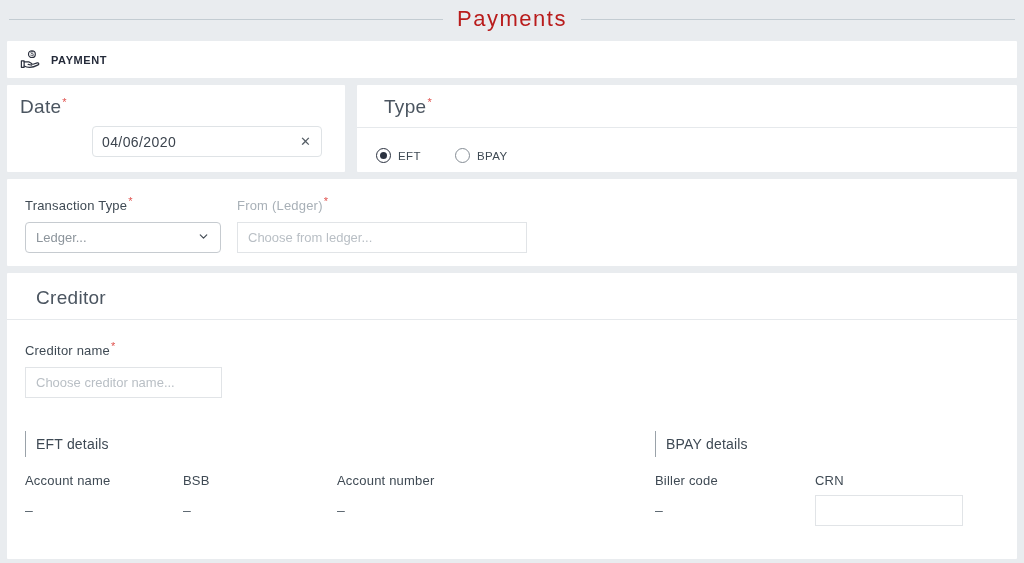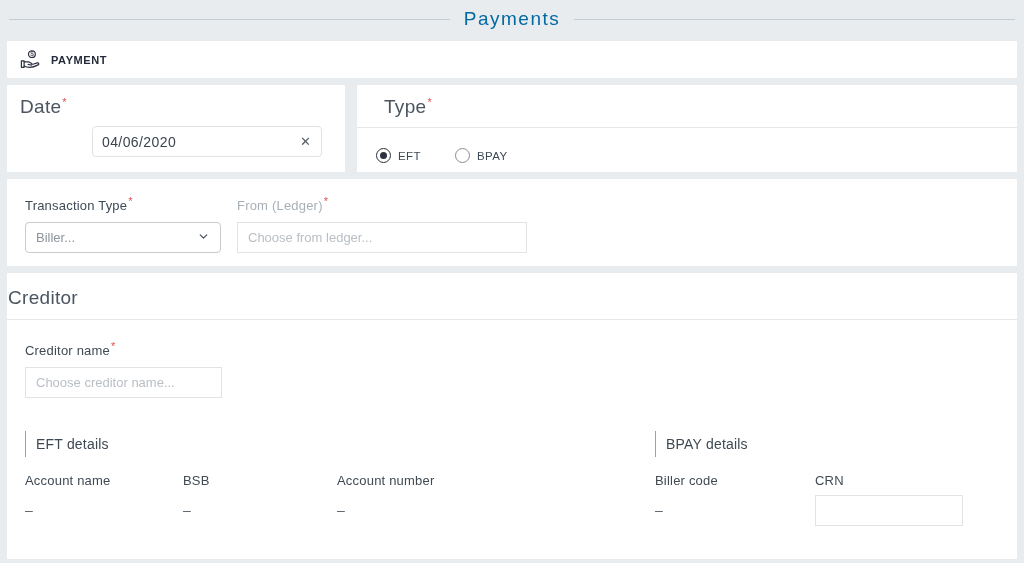--- a/index.html
+++ b/index.html
@@ -9,21 +9,21 @@
     width: 1024px;
     height: 563px;
     overflow: hidden;
   }
   .page { width: 1024px; height: 563px; padding: 6px 7px 0 7px; }
 
   
   .page-header { display: flex; align-items: center; height: 26px; margin-bottom: 9px; padding: 0 2px; }
   .header-line { flex: 1; height: 1px; background: #c3ccd2; }
   .page-title {
-    color: #0369a1; font-size: 19px; letter-spacing: 1.5px;
+    color: #b91c1c; font-size: 22px; letter-spacing: 1.5px;
     padding: 0 14px; font-weight: 400;
   }
 
   .card { background: #ffffff; border-radius: 1px; }
 
   
   .payment-bar { height: 37px; display: flex; align-items: center; padding-left: 13px; margin-bottom: 7px; }
   .payment-bar .icon-wrap { display: flex; align-items: center; margin-right: 9px; }
   .payment-label { font-size: 11px; font-weight: bold; letter-spacing: 0.6px; color: #252b3a; }
 
@@ -74,21 +74,21 @@
   .text-input {
     margin-top: 9px; height: 31px; border: 1px solid #e1e4e7; border-radius: 0;
     font-size: 13px; color: #3b434d; padding: 0 10px; outline: none; background: #fff;
     font-family: "Liberation Sans", sans-serif;
   }
   .text-input::placeholder { color: #b9bfc5; }
   .from-ledger-input { width: 290px; }
 
   
   .creditor-card { height: 286px; padding: 14px 0 0 0; }
-  .creditor-card .heading-pad { padding: 0 1px; }
+  .creditor-card .heading-pad { padding: 0 29px; }
   .creditor-divider { height: 1px; background: #e6e9ec; margin-top: 10px; }
   .creditor-body { padding: 20px 18px 0 18px; }
   .creditor-input { width: 197px; }
 
   .details-row { display: flex; margin-top: 33px; }
   .details-block-eft { width: 630px; }
   .details-block-bpay { flex: 1; }
   .details-title {
     border-left: 1px solid #9aa2a9; padding: 5px 0 5px 10px;
     font-size: 14px; color: #3e4954; letter-spacing: 0.2px;
@@ -153,21 +153,21 @@
           <span class="radio-label">BPAY</span>
         </div>
       </div>
     </div>
   </div>
 
   <div class="card transaction-card">
     <div class="details-col">
       <div class="field-label"><span>Transaction Type</span><sup class="req">*</sup></div>
       <div class="fake-select">
-        <span class="select-value">Biller...</span>
+        <span class="select-value">Ledger...</span>
         <span>
           <svg width="13" height="13" viewBox="0 0 24 24" fill="none" stroke="#444c55" stroke-width="2.2" stroke-linecap="round" stroke-linejoin="round">
               <polyline points="6 9 12 15 18 9"></polyline>
             </svg>
         </span>
       </div>
     </div>
     <div class="details-col">
       <div class="field-label muted"><span>From (Ledger)</span><sup class="req">*</sup></div>
       <input type="text" class="text-input from-ledger-input" placeholder="Choose from ledger..." style="">

